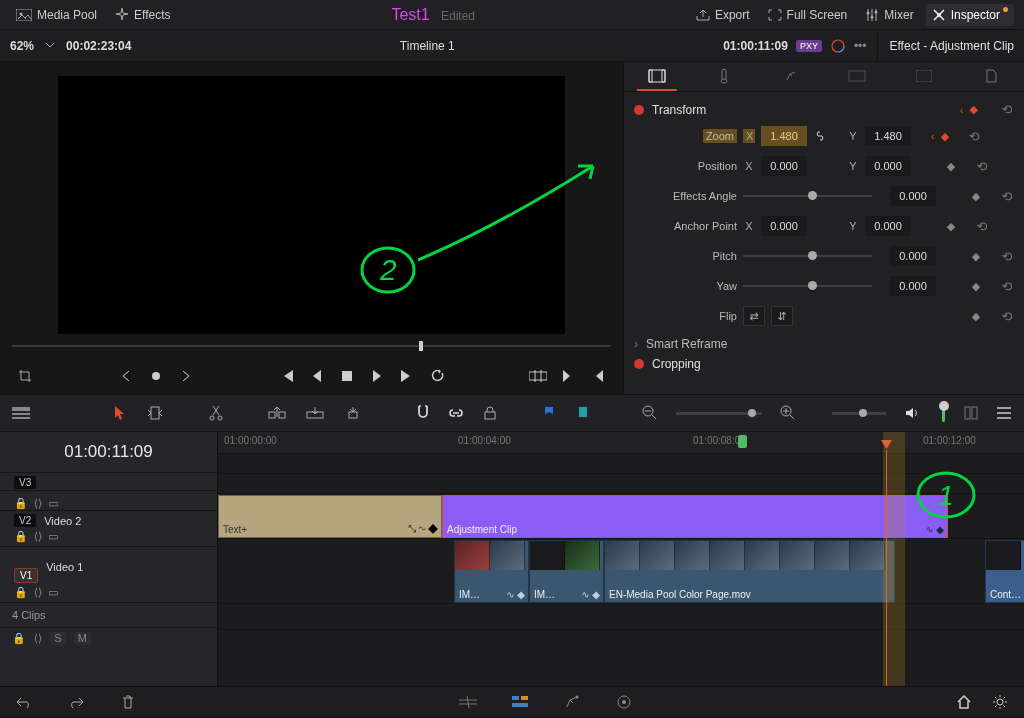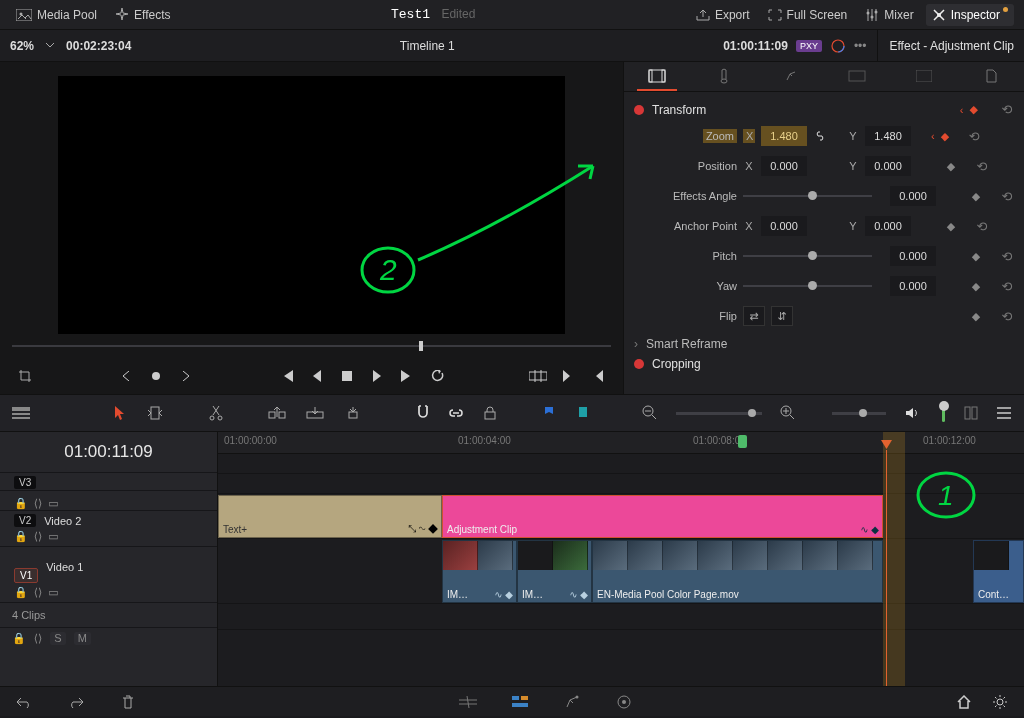--- a/index.html
+++ b/index.html
@@ -2,21 +2,21 @@
 <html><head>
 <meta charset="utf-8">
 <style>
   * { margin: 0; padding: 0; box-sizing: border-box; font-family: -apple-system, Arial, sans-serif; }
   body { background: #1a1a1d; color: #bcbcbc; width: 1024px; height: 718px; overflow: hidden; font-size: 12px; }
   .topbar { height: 30px; background: #212124; display: flex; align-items: center; padding: 0 10px; border-bottom: 1px solid #111; }
   .topbar .left, .topbar .right { display: flex; align-items: center; gap: 6px; }
   .topbar .center { flex: 1; text-align: center; }
   .tb-btn { display: flex; align-items: center; gap: 5px; padding: 4px 6px; color: #ccc; font-size: 12px; }
   .tb-btn.active { color: #fff; background: #2e2e32; border-radius: 3px; }
-  .title { color: #ffffff; font-size: 13px; font-weight: 500; font-family: Liberation Mono, monospace; }
+  .title { color: #d946ef; font-size: 16px; font-weight: 500; }
   .edited { color: #666; font-size: 12px; margin-left: 8px; }
   .secondbar { height: 32px; background: #1e1e21; display: flex; align-items: center; padding: 0 10px; border-bottom: 1px solid #111; }
   .secondbar .left { display: flex; align-items: center; gap: 12px; }
   .secondbar .mid { flex: 1; text-align: center; color: #ddd; font-size: 12px; }
   .secondbar .tc { color: #ddd; font-size: 12px; font-weight: bold; }
   .secondbar .right { display: flex; align-items: center; gap: 8px; padding-left: 12px; }
   .secondbar .insp-title { font-size: 12px; color: #e0e0e0; }
   .mainrow { display: flex; height: 332px; }
   .viewer { flex: 1; background: #171718; display: flex; flex-direction: column; border-right: 1px solid #111; }
   .viewer-canvas { flex: 1; background: #000; margin: 14px 58px 0 58px; position: relative; }
@@ -70,23 +70,23 @@
   .ruler .tick { position: absolute; top: 3px; }
   .playhead { position: absolute; top: 18px; bottom: 0; width: 1px; background: #e3622f; left: 668px; z-index: 10; }
   .playhead:before { content:""; position:absolute; top:-10px; left:-5px; width:11px; height:9px; background:#e3622f; clip-path: polygon(0 0,100% 0,50% 100%);}
   .marker { position:absolute; top:3px; width:9px; height:13px; background:#4fbb6a; border-radius:2px; left:520px;}
   .tracks-area { position: relative; }
   .track-row { height: 45px; border-bottom: 1px solid #141416; position: relative; }
   .track-row.cut { height:20px;}
   .clip { position: absolute; top: 1px; height: 43px; border: 1px solid rgba(0,0,0,0.4); font-size: 10px; color: #eee; }
   .clip.text { background: #b5a67f; left: 0; width: 224px; color:#333;}
   .clip.text .lbl { position:absolute; bottom:2px; left:4px; font-size:10px;}
-  .clip.adj { background: #ec4899; left: 224px; width: 441px; border: 1px solid #d05030; }
+  .clip.adj { background: #8b5cf6; left: 224px; width: 506px; border: 1px solid #d05030; }
   .clip.adj .lbl { position:absolute; bottom:2px; left:4px;}
-  .clip.vid { background: #3b5770; }
+  .clip.vid { background: #3b5770; margin-left: 12px; }
   .clip .lbl { position:absolute; bottom:2px; left:4px; font-size:10px;}
   .thumbs { display:flex; height:30px; width:100%; overflow:hidden;}
   .thumb { flex:none; width:35px; height:29px; background: linear-gradient(135deg,#2c3b4a,#5a6c7d); border-right:1px solid rgba(0,0,0,0.3);}
   .thumb.d { background: linear-gradient(135deg,#1b2d1b,#3b6b3b);}
   .thumb.b { background: #1a1a1c;}
   .thumb.red{ background: linear-gradient(135deg,#5a2222,#9a4040);}
   .clip.c1{left:224px;width:75px;} .clip.c2{left:299px;width:75px;} .clip.c3{left:374px;width:291px;}
   .clip.cr{left:755px;width:51px; top:1px;}
   .clip-icons { position:absolute; bottom:2px; right:3px; font-size:10px; color:#000;}
   .lower-tr-ctrl { padding:4px 12px; display:flex; gap:8px; color:#888; font-size:11px; border-top:1px solid #161619;}

